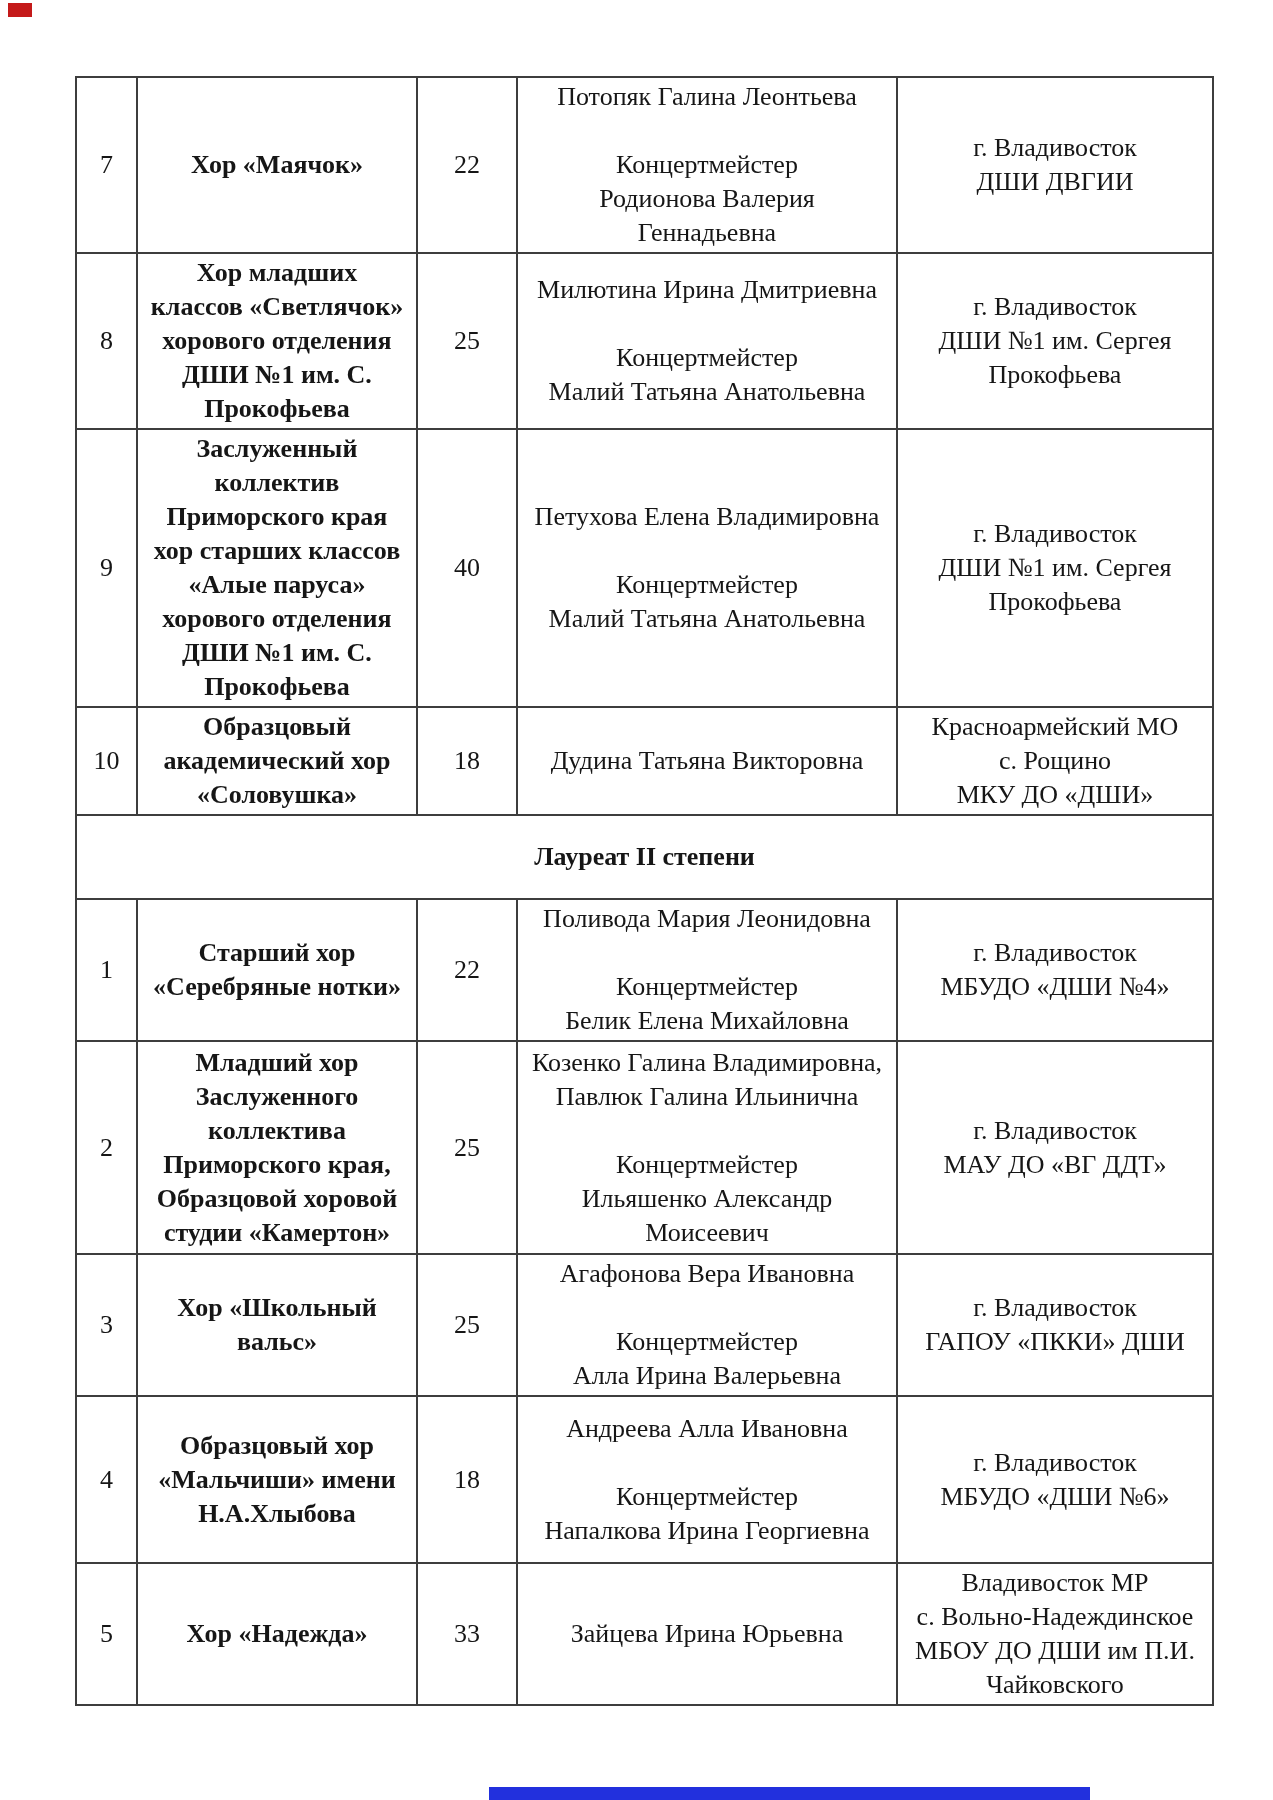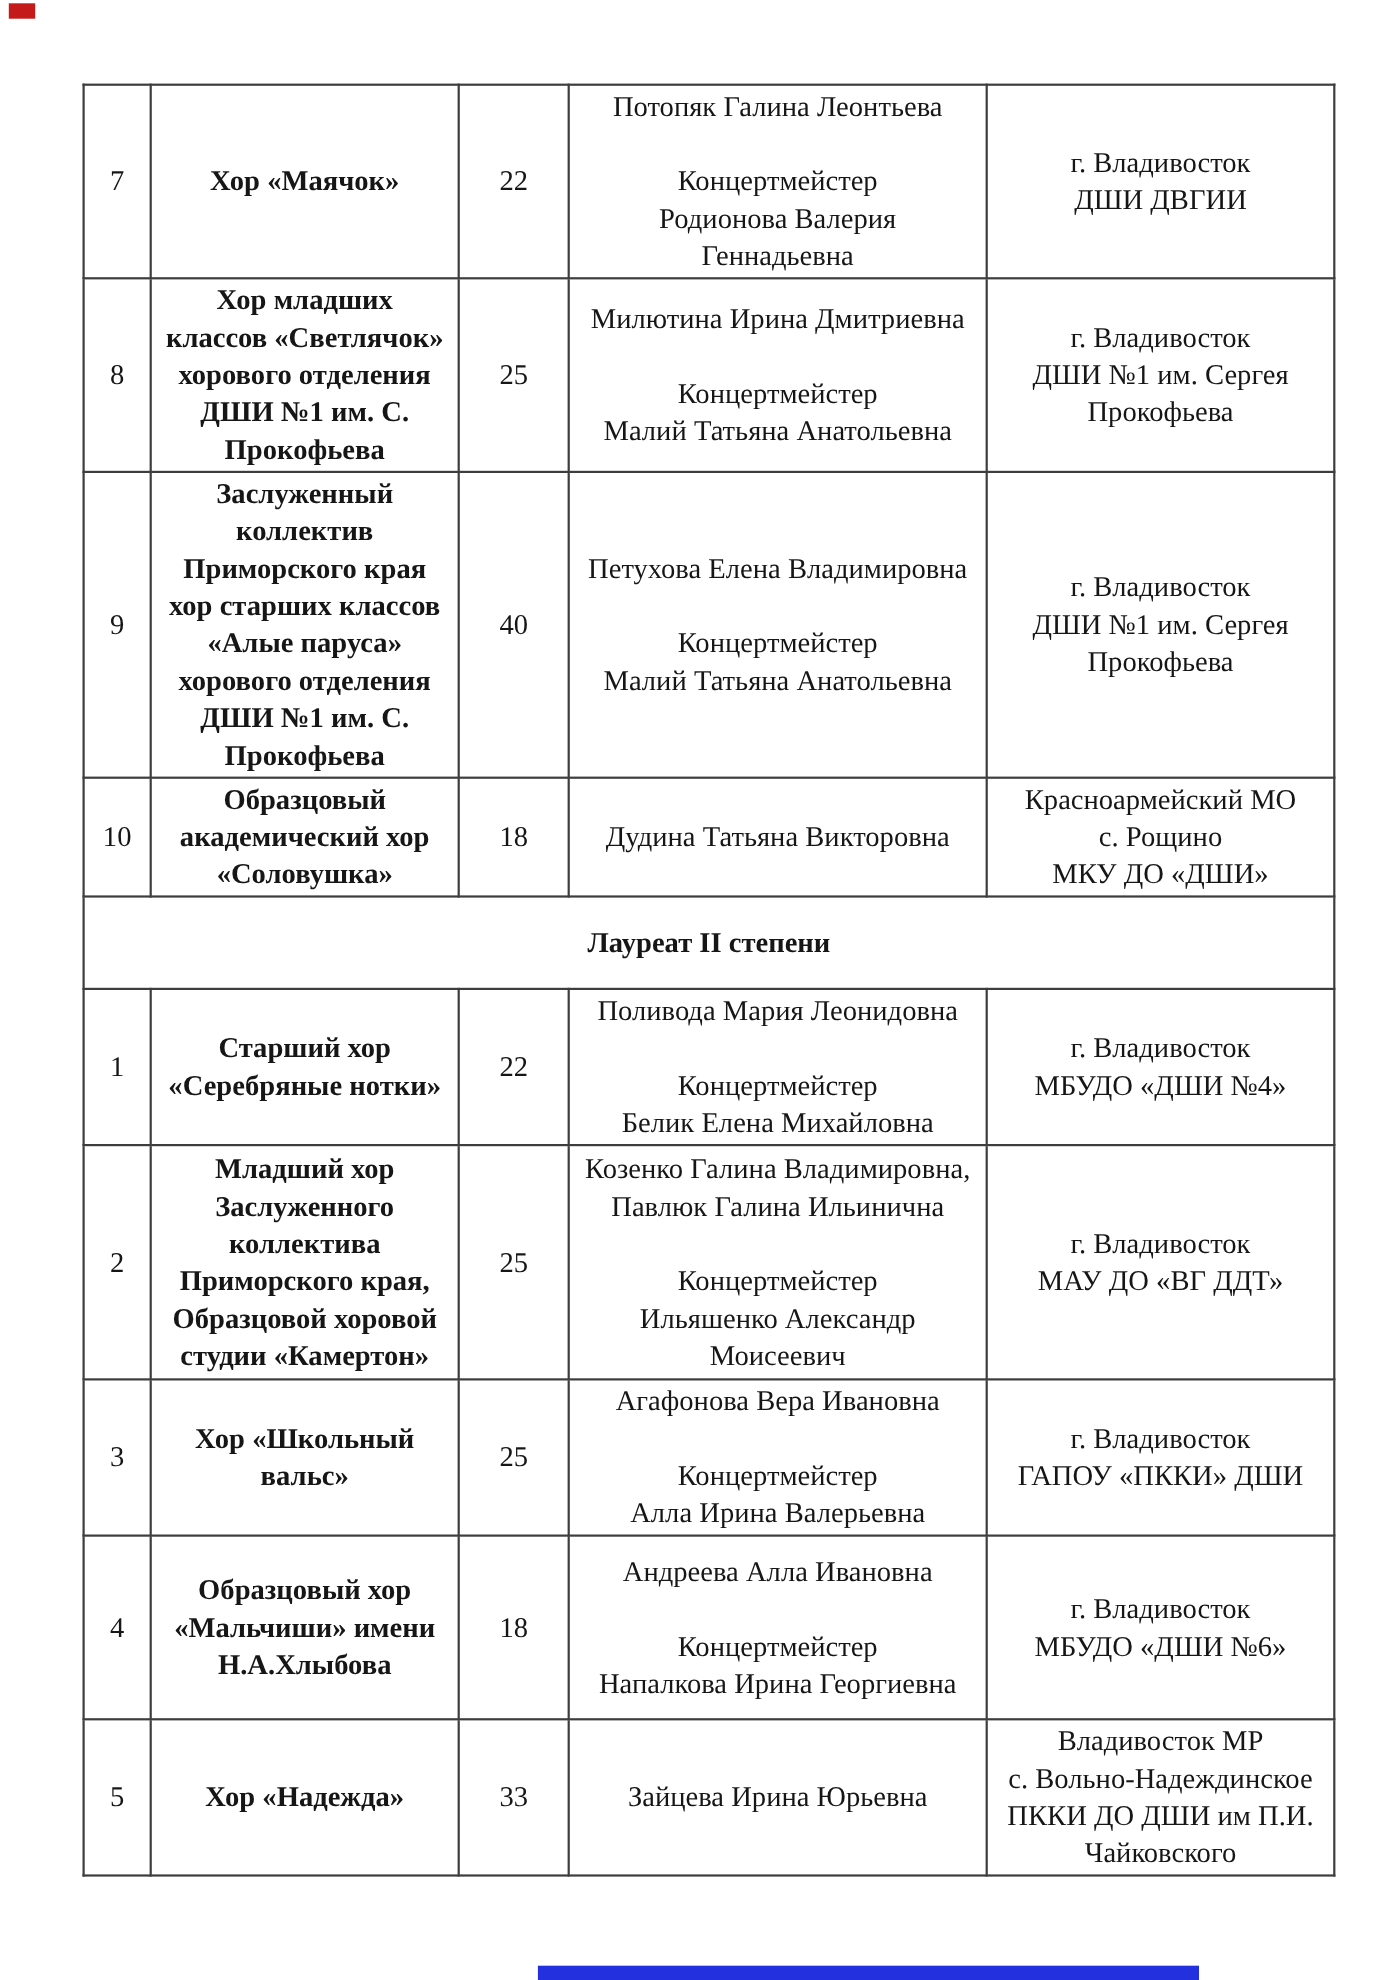--- a/index.html
+++ b/index.html
@@ -232,18 +232,18 @@
     <td class="c-name">
           <div class="ln">Хор «Надежда»</div>
         </td>
     <td class="c-cnt">33</td>
     <td class="c-dir">
           <div class="ln">Зайцева Ирина Юрьевна</div>
         </td>
     <td class="c-city">
           <div class="ln">Владивосток МР</div>
           <div class="ln">с. Вольно-Надеждинское</div>
-          <div class="ln">ПККИ ДО ДШИ им П.И.</div>
+          <div class="ln">МБОУ ДО ДШИ им П.И.</div>
           <div class="ln">Чайковского</div>
         </td>
   </tr>
 </tbody>
   </table>
 
 </body></html>

